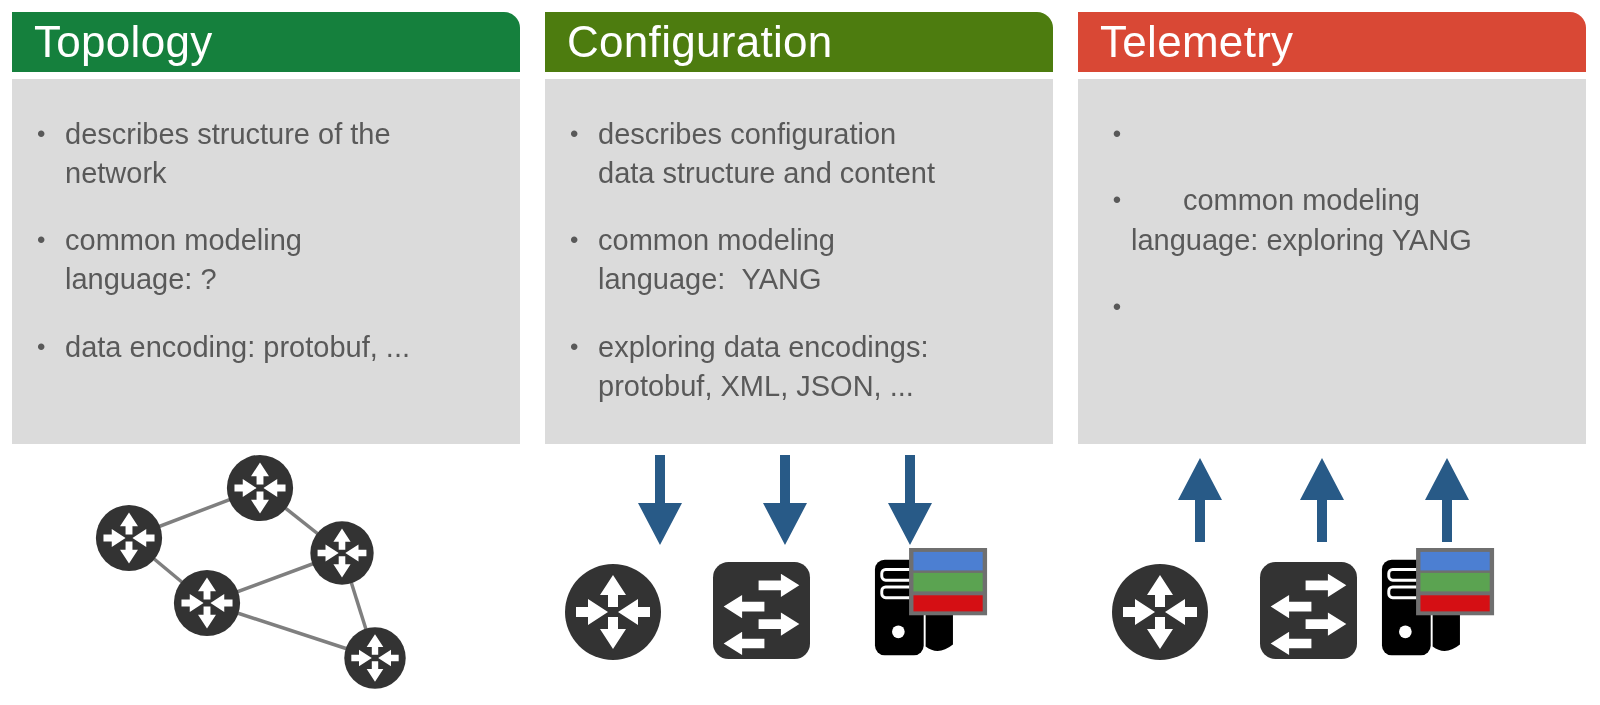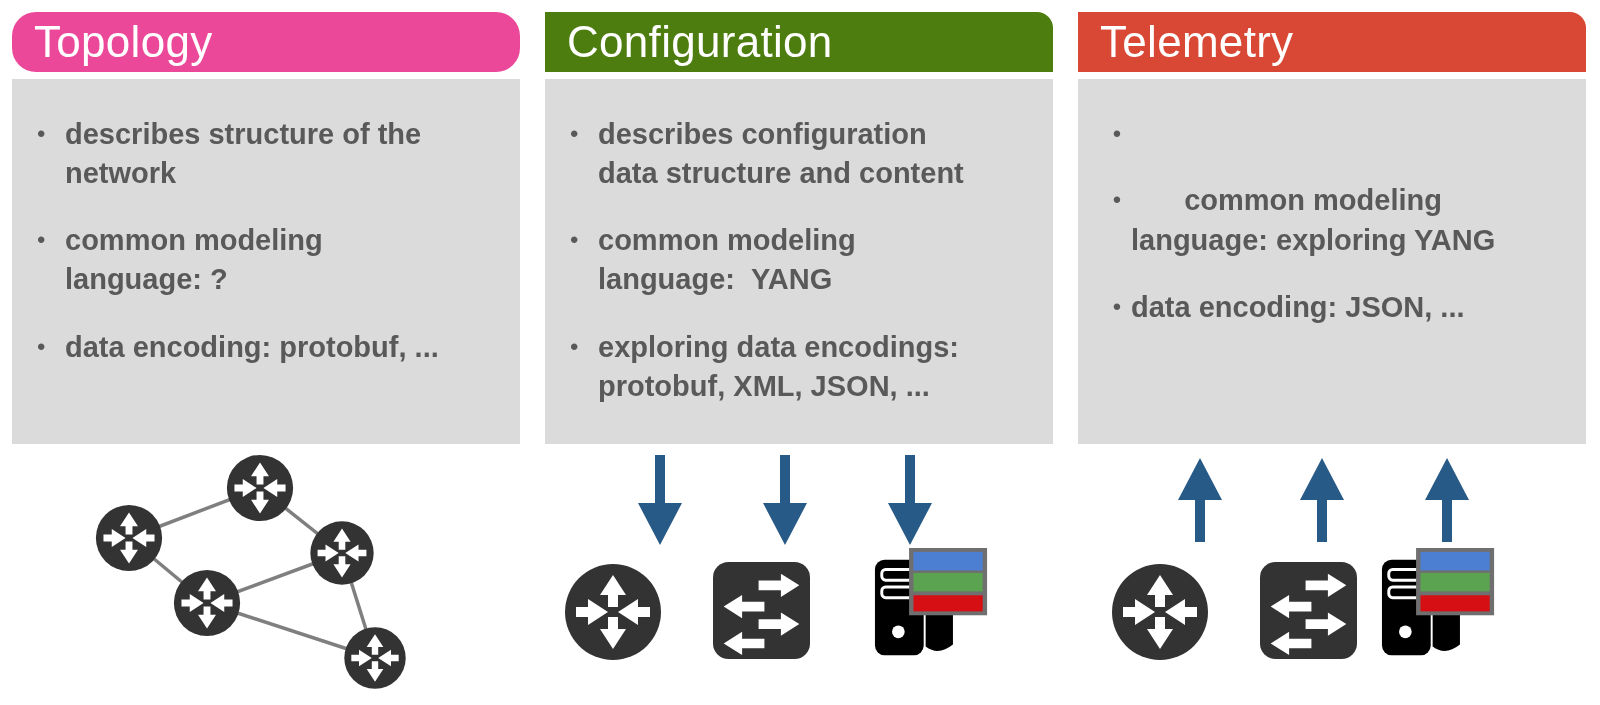--- a/index.html
+++ b/index.html
@@ -24,21 +24,21 @@
     margin-top:7px;height:365px;background:#DBDBDB;
     box-sizing:border-box;padding:36px 24px 0 25px;
   }
   .bullet-row{
     display:flex;align-items:flex-start;
     color:#595959;font-size:29px;line-height:1.35;margin-bottom:28px;
   }
   .bullet-glyph{
     flex:none;width:28px;font-size:24px;line-height:1.6;color:#595959;
   }
-  .bullet-text{white-space:pre-line;font-weight:bold;}
+  .bullet-text{white-space:pre-line;}
   .graphic{position:absolute;}
   #topology-diagram{left:90px;top:450px;}
   #configuration-graphic{left:545px;top:450px;}
   #telemetry-graphic{left:1078px;top:450px;}
   .defs-holder{position:absolute;width:0;height:0;overflow:hidden;}
 </style>
 </head>
 <body>
 
 <svg class="defs-holder" aria-hidden="true">
@@ -71,21 +71,21 @@
     <g id="arrow-down-glyph">
       <polygon fill="#285A87" points="17,0 27,0 27,48 44,48 22,90 0,48 17,48"></polygon>
     </g>
     <g id="arrow-up-glyph">
       <polygon fill="#285A87" points="22,0 44,42 27,42 27,84 17,84 17,42 0,42"></polygon>
     </g>
   </defs>
 </svg>
 
 <section class="col col-1">
-  <header class="hdr" style="background-color: #ec4899; border-radius: 24px;">
+  <header class="hdr" style="background-color: #15803d;">
     <h1 class="hdr-title">Topology</h1>
   </header>
   <div class="panel-body">
     <div class="bullet-row">
       <span class="bullet-glyph">•</span>
       <span class="bullet-text">describes structure of the
 network</span>
     </div>
     <div class="bullet-row">
       <span class="bullet-glyph">•</span>
@@ -130,21 +130,20 @@
     <div class="bullet-row">
       <span class="bullet-glyph">•</span>
     </div>
     <div class="bullet-row">
       <span class="bullet-glyph">•</span>
       <span class="bullet-text">common modeling
 language: exploring YANG</span>
     </div>
     <div class="bullet-row">
       <span class="bullet-glyph">•</span>
-      <span class="bullet-text">data encoding: JSON, ...</span>
     </div>
   </div>
 </section>
 
 <svg id="topology-diagram" class="graphic" width="330" height="250" viewBox="90 450 330 250">
   <g stroke="#7F7F7F" stroke-width="3.5">
     <line x1="260" y1="488" x2="129" y2="538"></line>
     <line x1="260" y1="488" x2="342" y2="553"></line>
     <line x1="129" y1="538" x2="207" y2="603"></line>
     <line x1="207" y1="603" x2="342" y2="553"></line>

